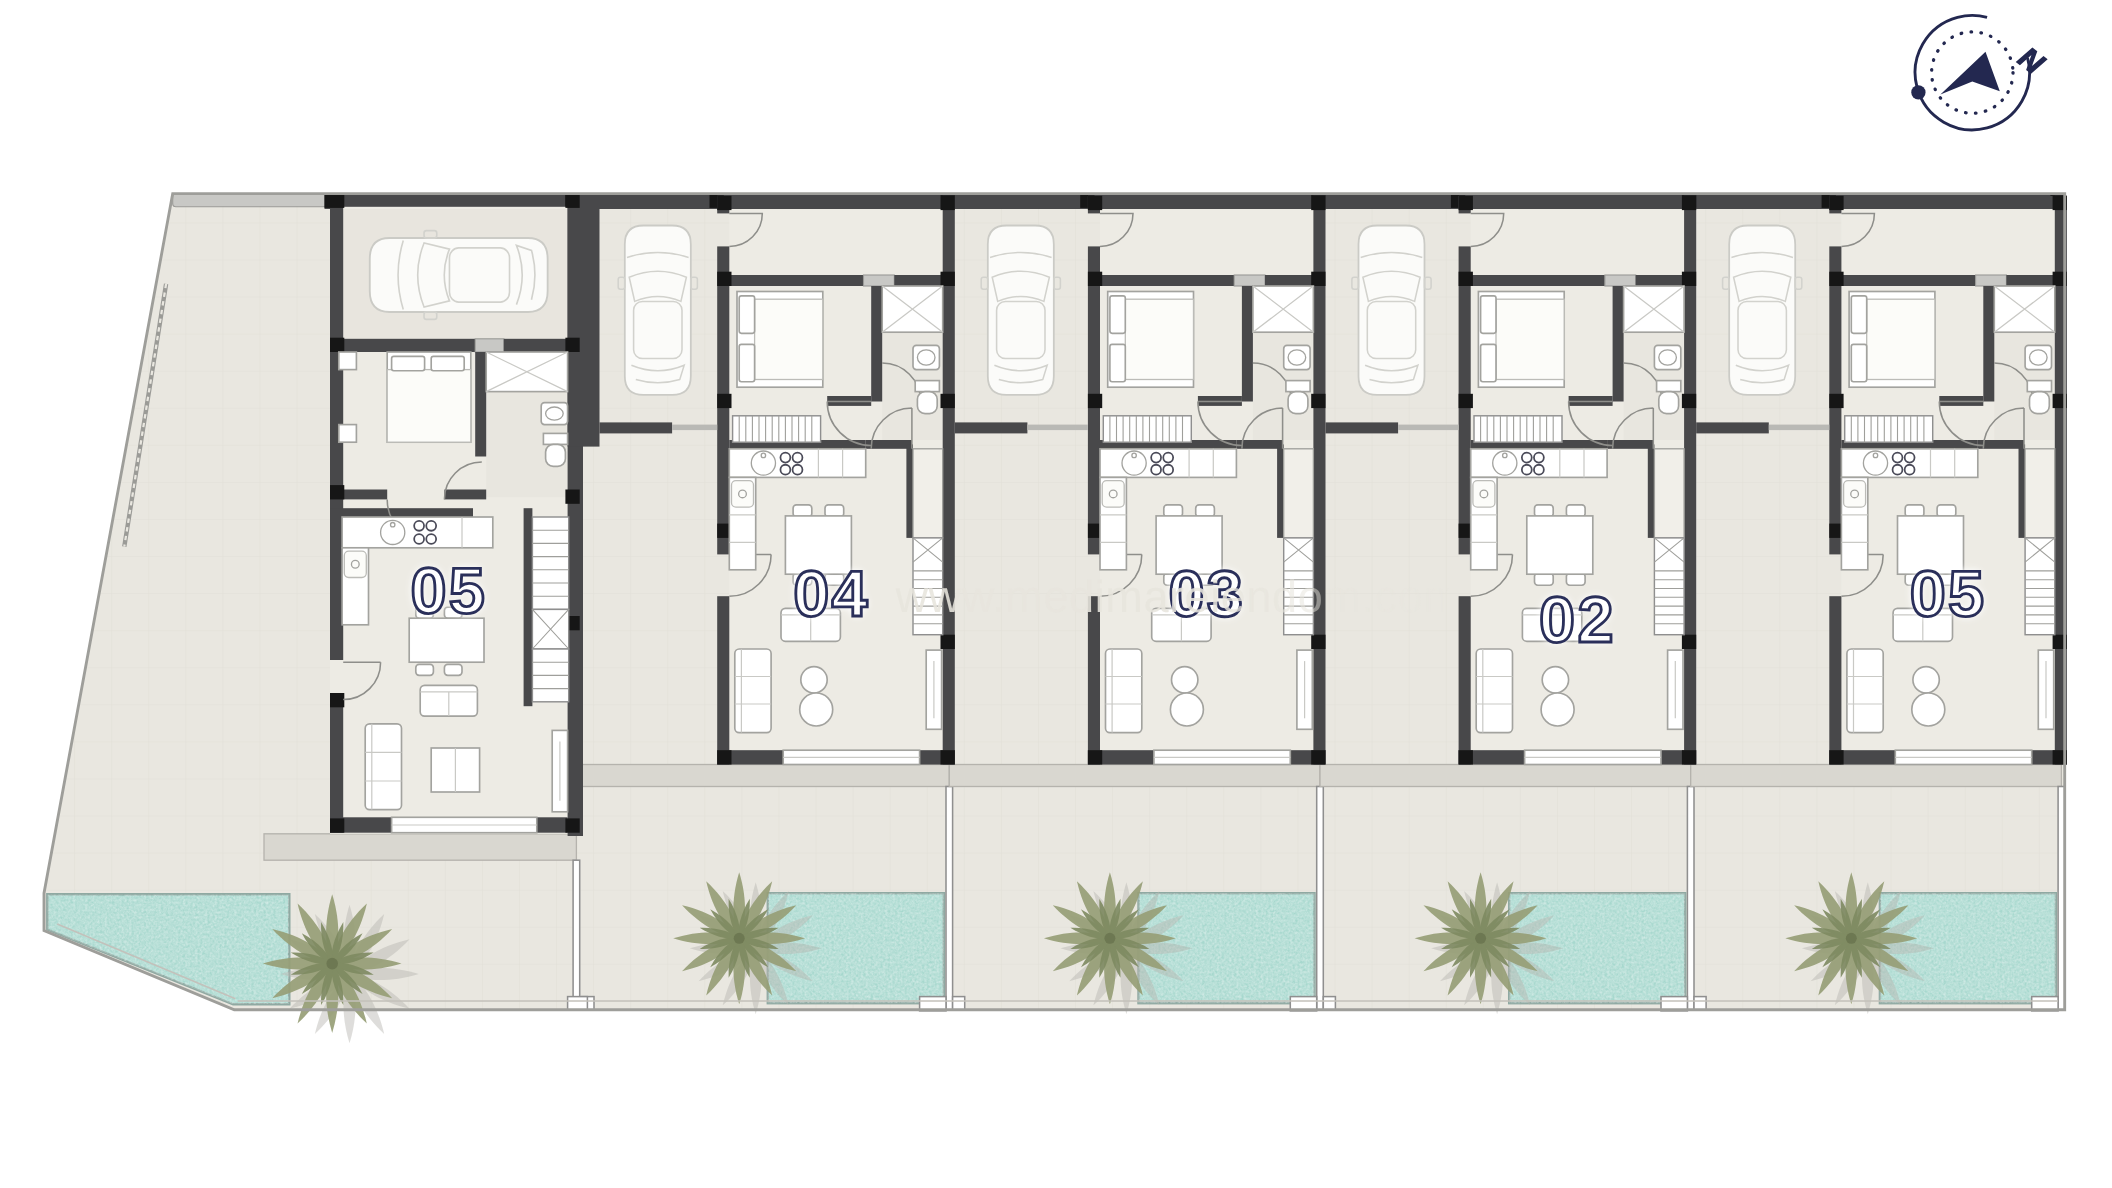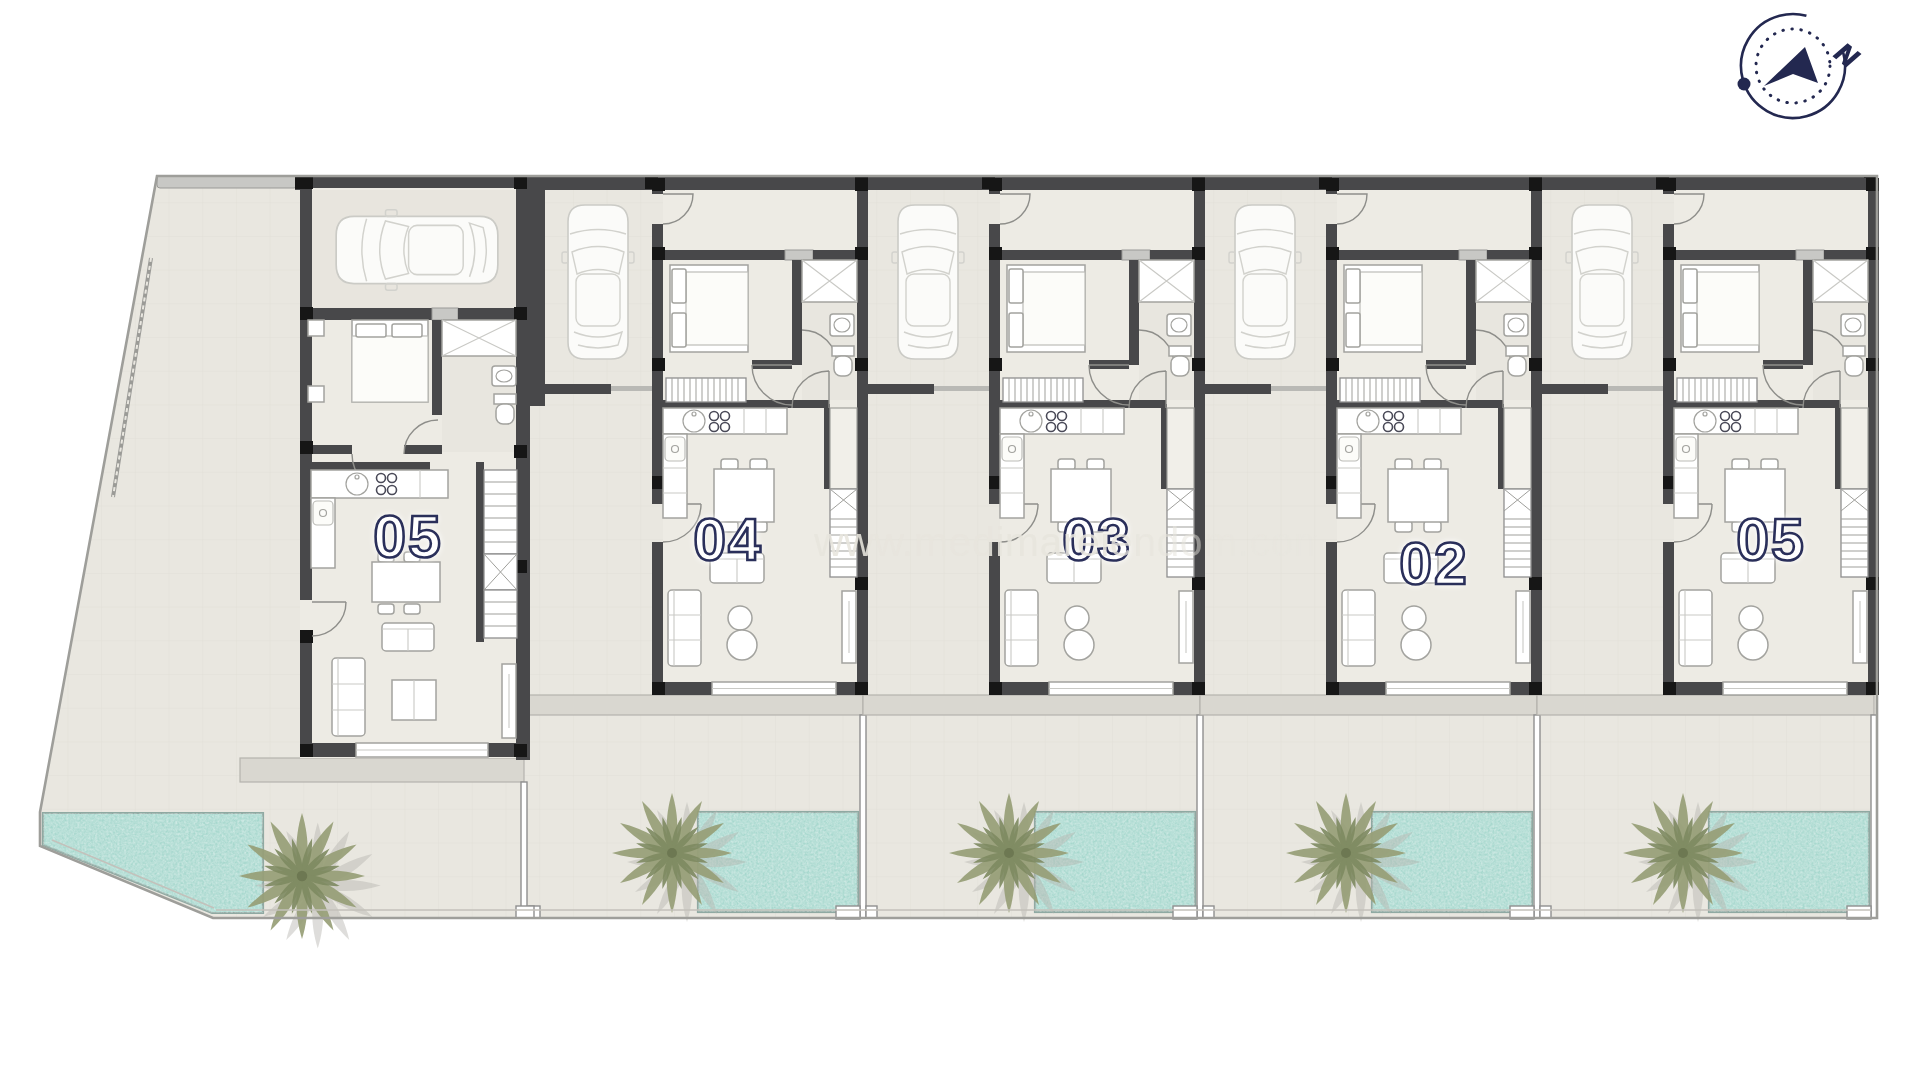--- a/index.html
+++ b/index.html
@@ -386,19 +386,19 @@
   <g>
     <circle class="compass" cx="1793" cy="66" r="52" pathLength="360" stroke-dasharray="300 60" transform="rotate(-15 1793 66)"></circle>
     <circle cx="1793" cy="66" r="37" fill="none" stroke="var(--compass-ink,#232850)" stroke-width="3" stroke-linecap="round" stroke-dasharray="0.5 8.6"></circle>
     <path class="compassfill" d="M1764,86 L1805,47 L1818,83 L1793,74 Z"></path>
     <circle class="compassfill" cx="1744" cy="84" r="6.5"></circle>
     <text class="ntext" transform="translate(1832,56) rotate(38)">N</text>
   </g>
 </svg>
 
 <div class="unit-num" style="left:408px;top:537px;">05</div>
-<div class="unit-num" style="left:728px;top:540px;">04</div>
+<div class="unit-num" style="left:756px;top:540px;">04</div>
 <div class="unit-num" style="left:1097px;top:540px;text-align:right;">03</div>
 <div class="unit-num" style="left:1434px;top:564px;">02</div>
 <div class="unit-num" style="left:1771px;top:540px;">05</div>
 
 <div class="watermark" style="left:814px;top:519px;">www.medimareiendom.com</div>
 </div>
 
 </body></html>

